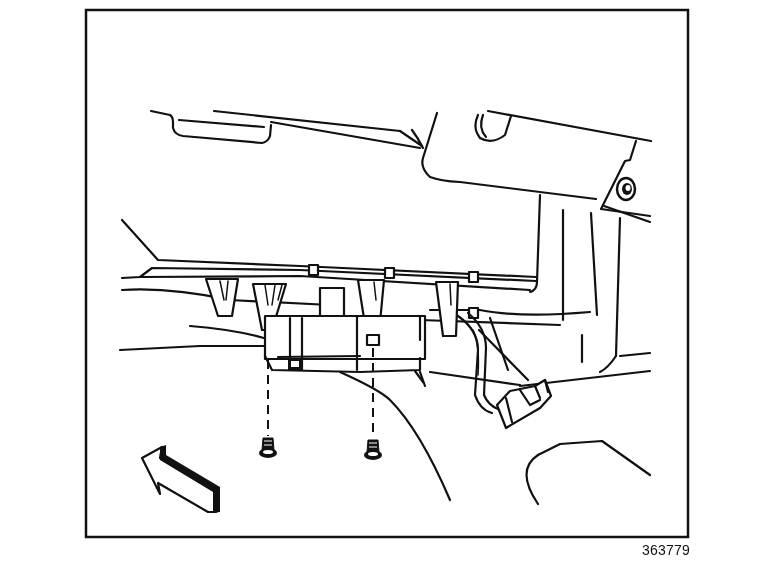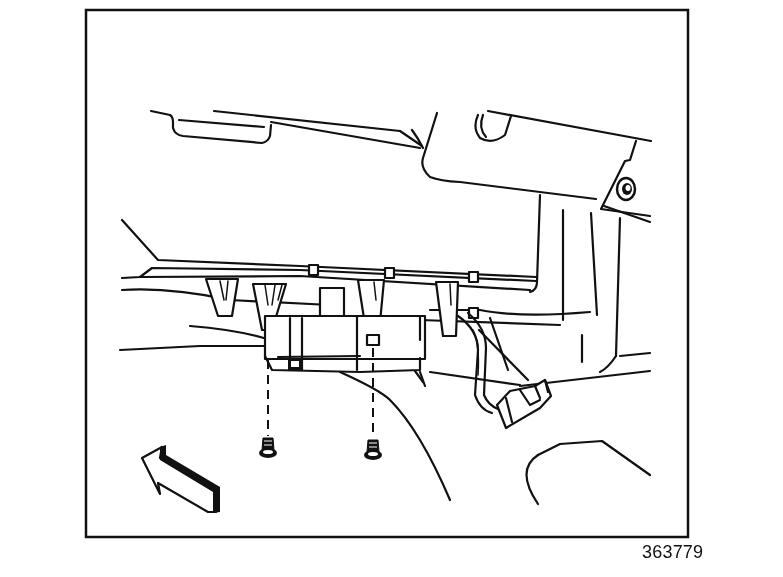--- a/index.html
+++ b/index.html
@@ -18,21 +18,21 @@
       position: absolute;
       left: 0;
       top: 0;
       width: 783px;
       height: 577px;
     }
     .caption {
       position: absolute;
       left: 642px;
       top: 542px;
-      font-size: 18px;
+      font-size: 14px;
       color: #111111;
       letter-spacing: 0.2px;
       font-family: "Liberation Sans", sans-serif;
     }
     svg .ln { fill: none; stroke: #111; stroke-width: 2.2; stroke-linecap: round; stroke-linejoin: round; }
     svg .thin { fill: none; stroke: #111; stroke-width: 1.5; stroke-linecap: round; stroke-linejoin: round; }
     svg .fillw { fill: #fff; stroke: #111; stroke-width: 2.2; stroke-linejoin: round; }
     svg .dash { fill: none; stroke: #111; stroke-width: 2; stroke-dasharray: 9 6; }
     svg .blk { fill: #111; stroke: #111; stroke-width: 1; }
   </style>

